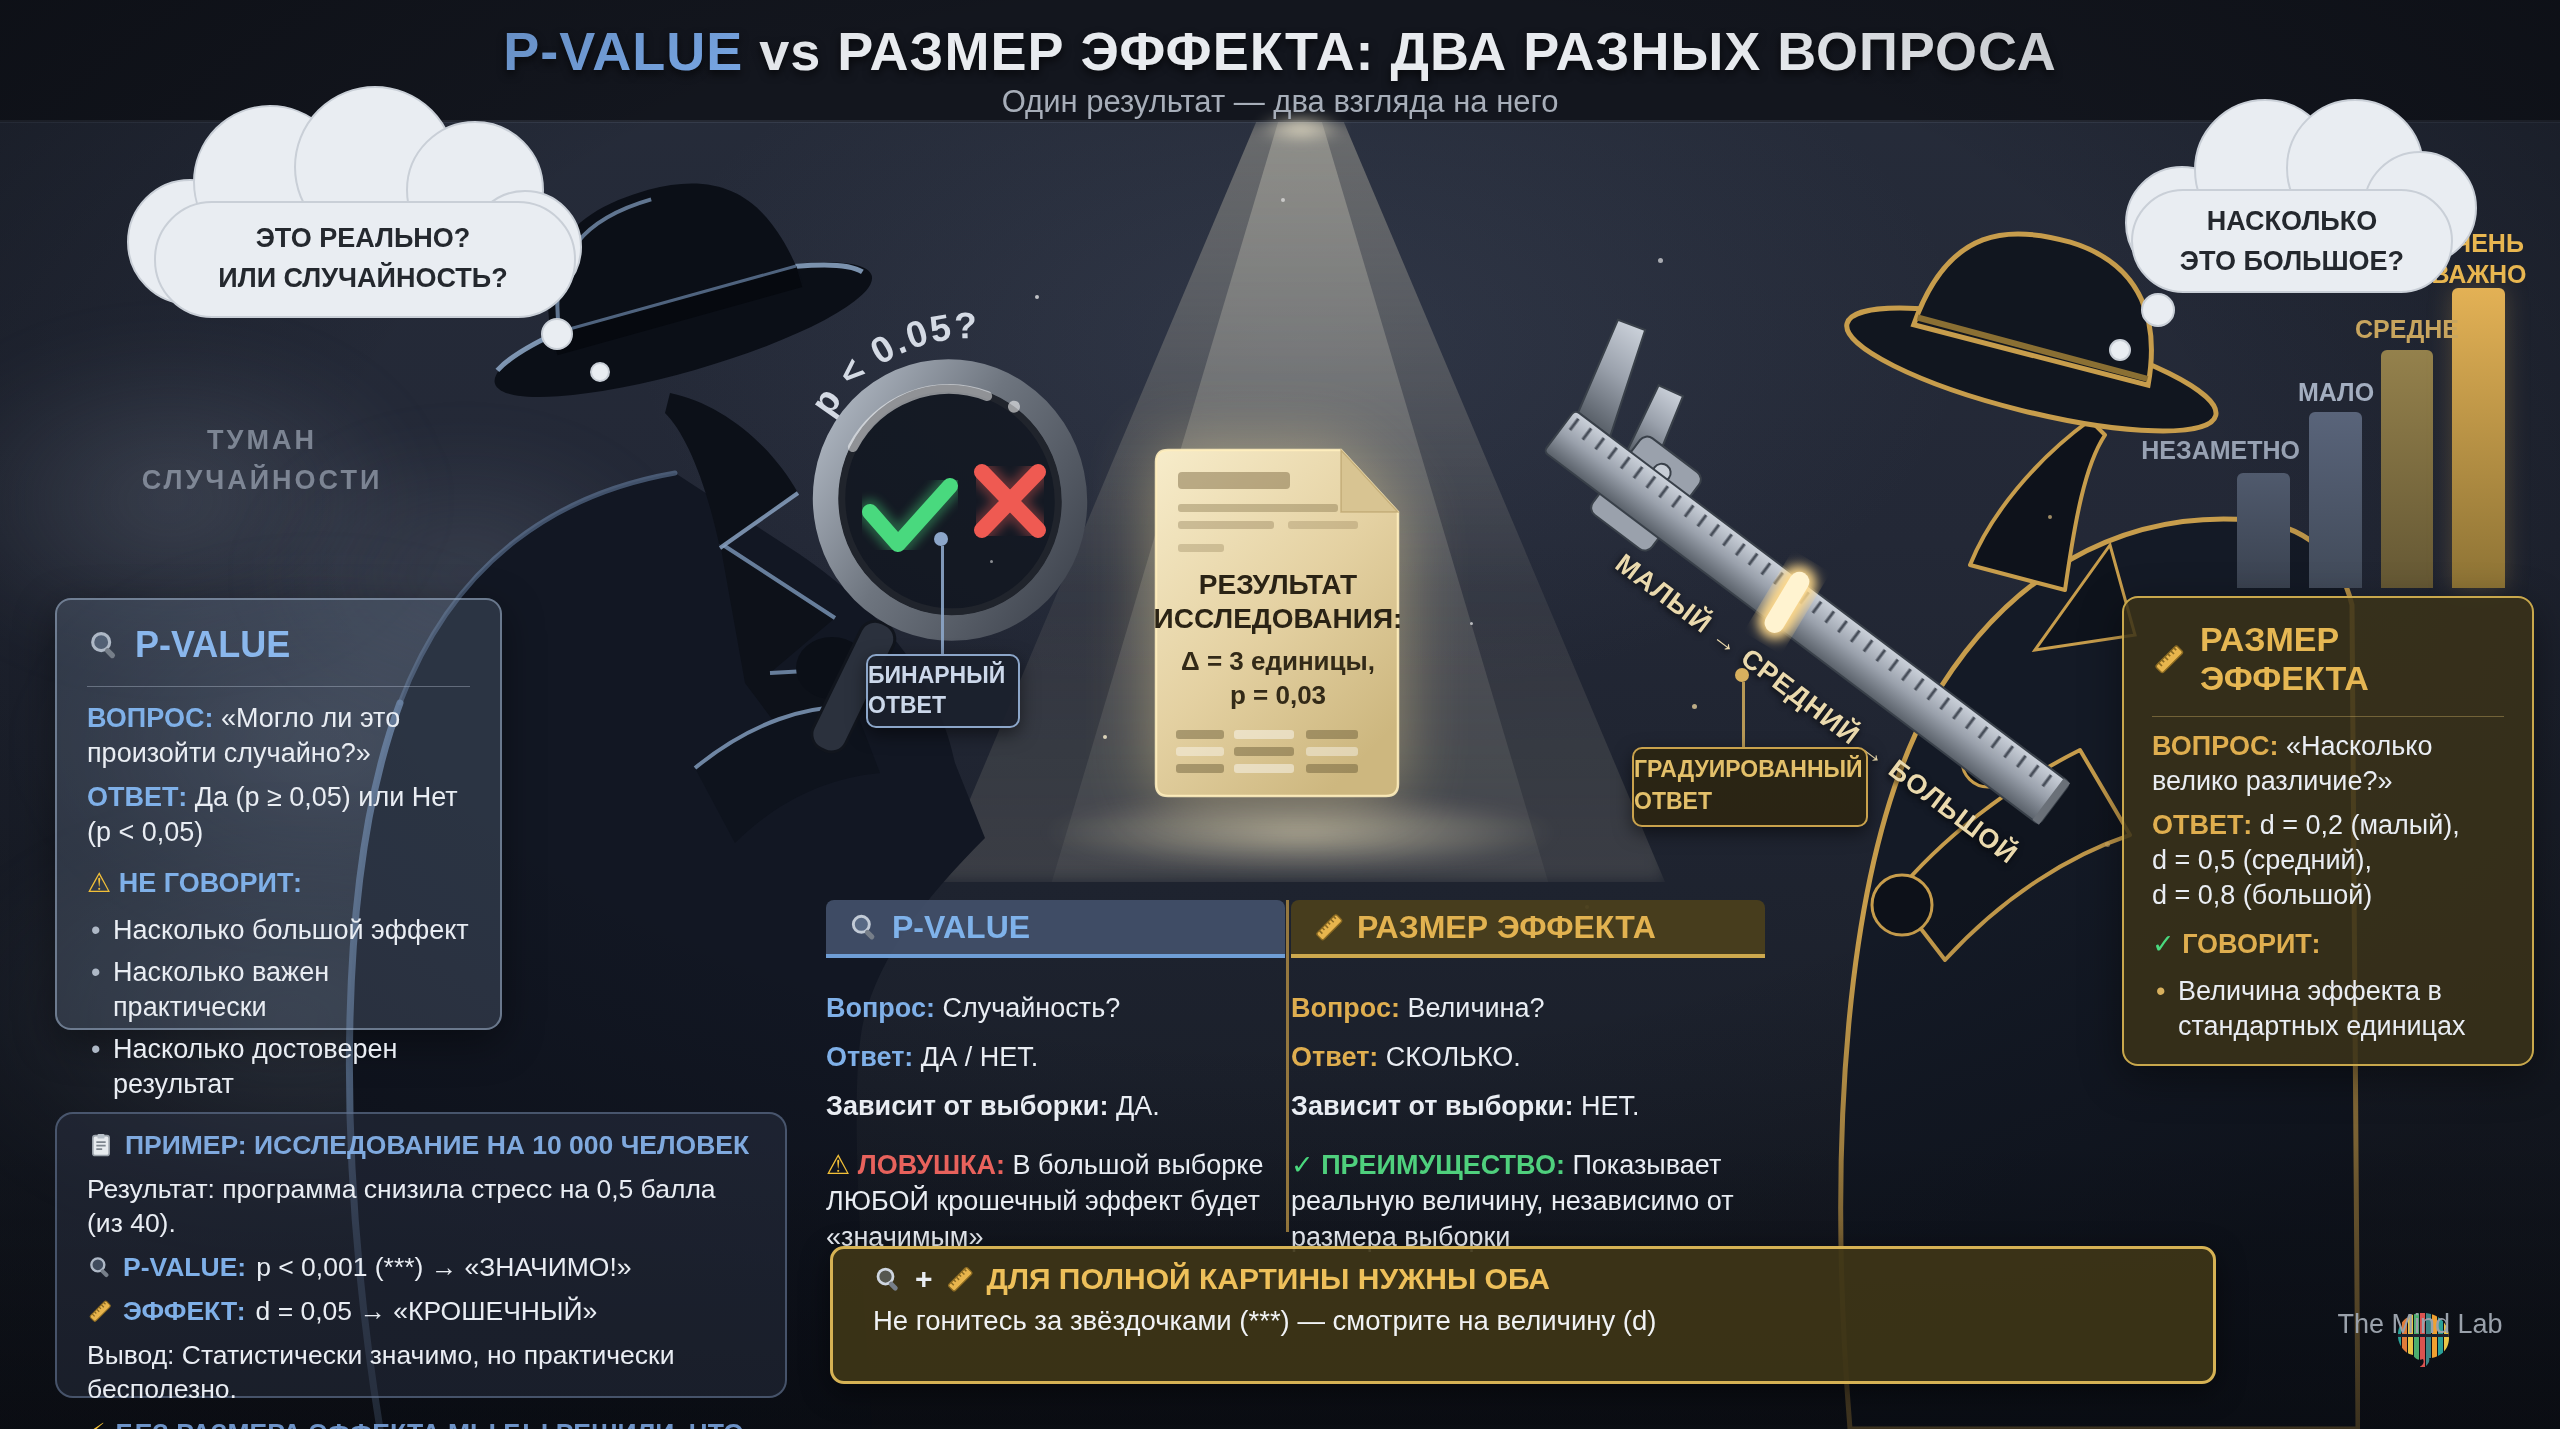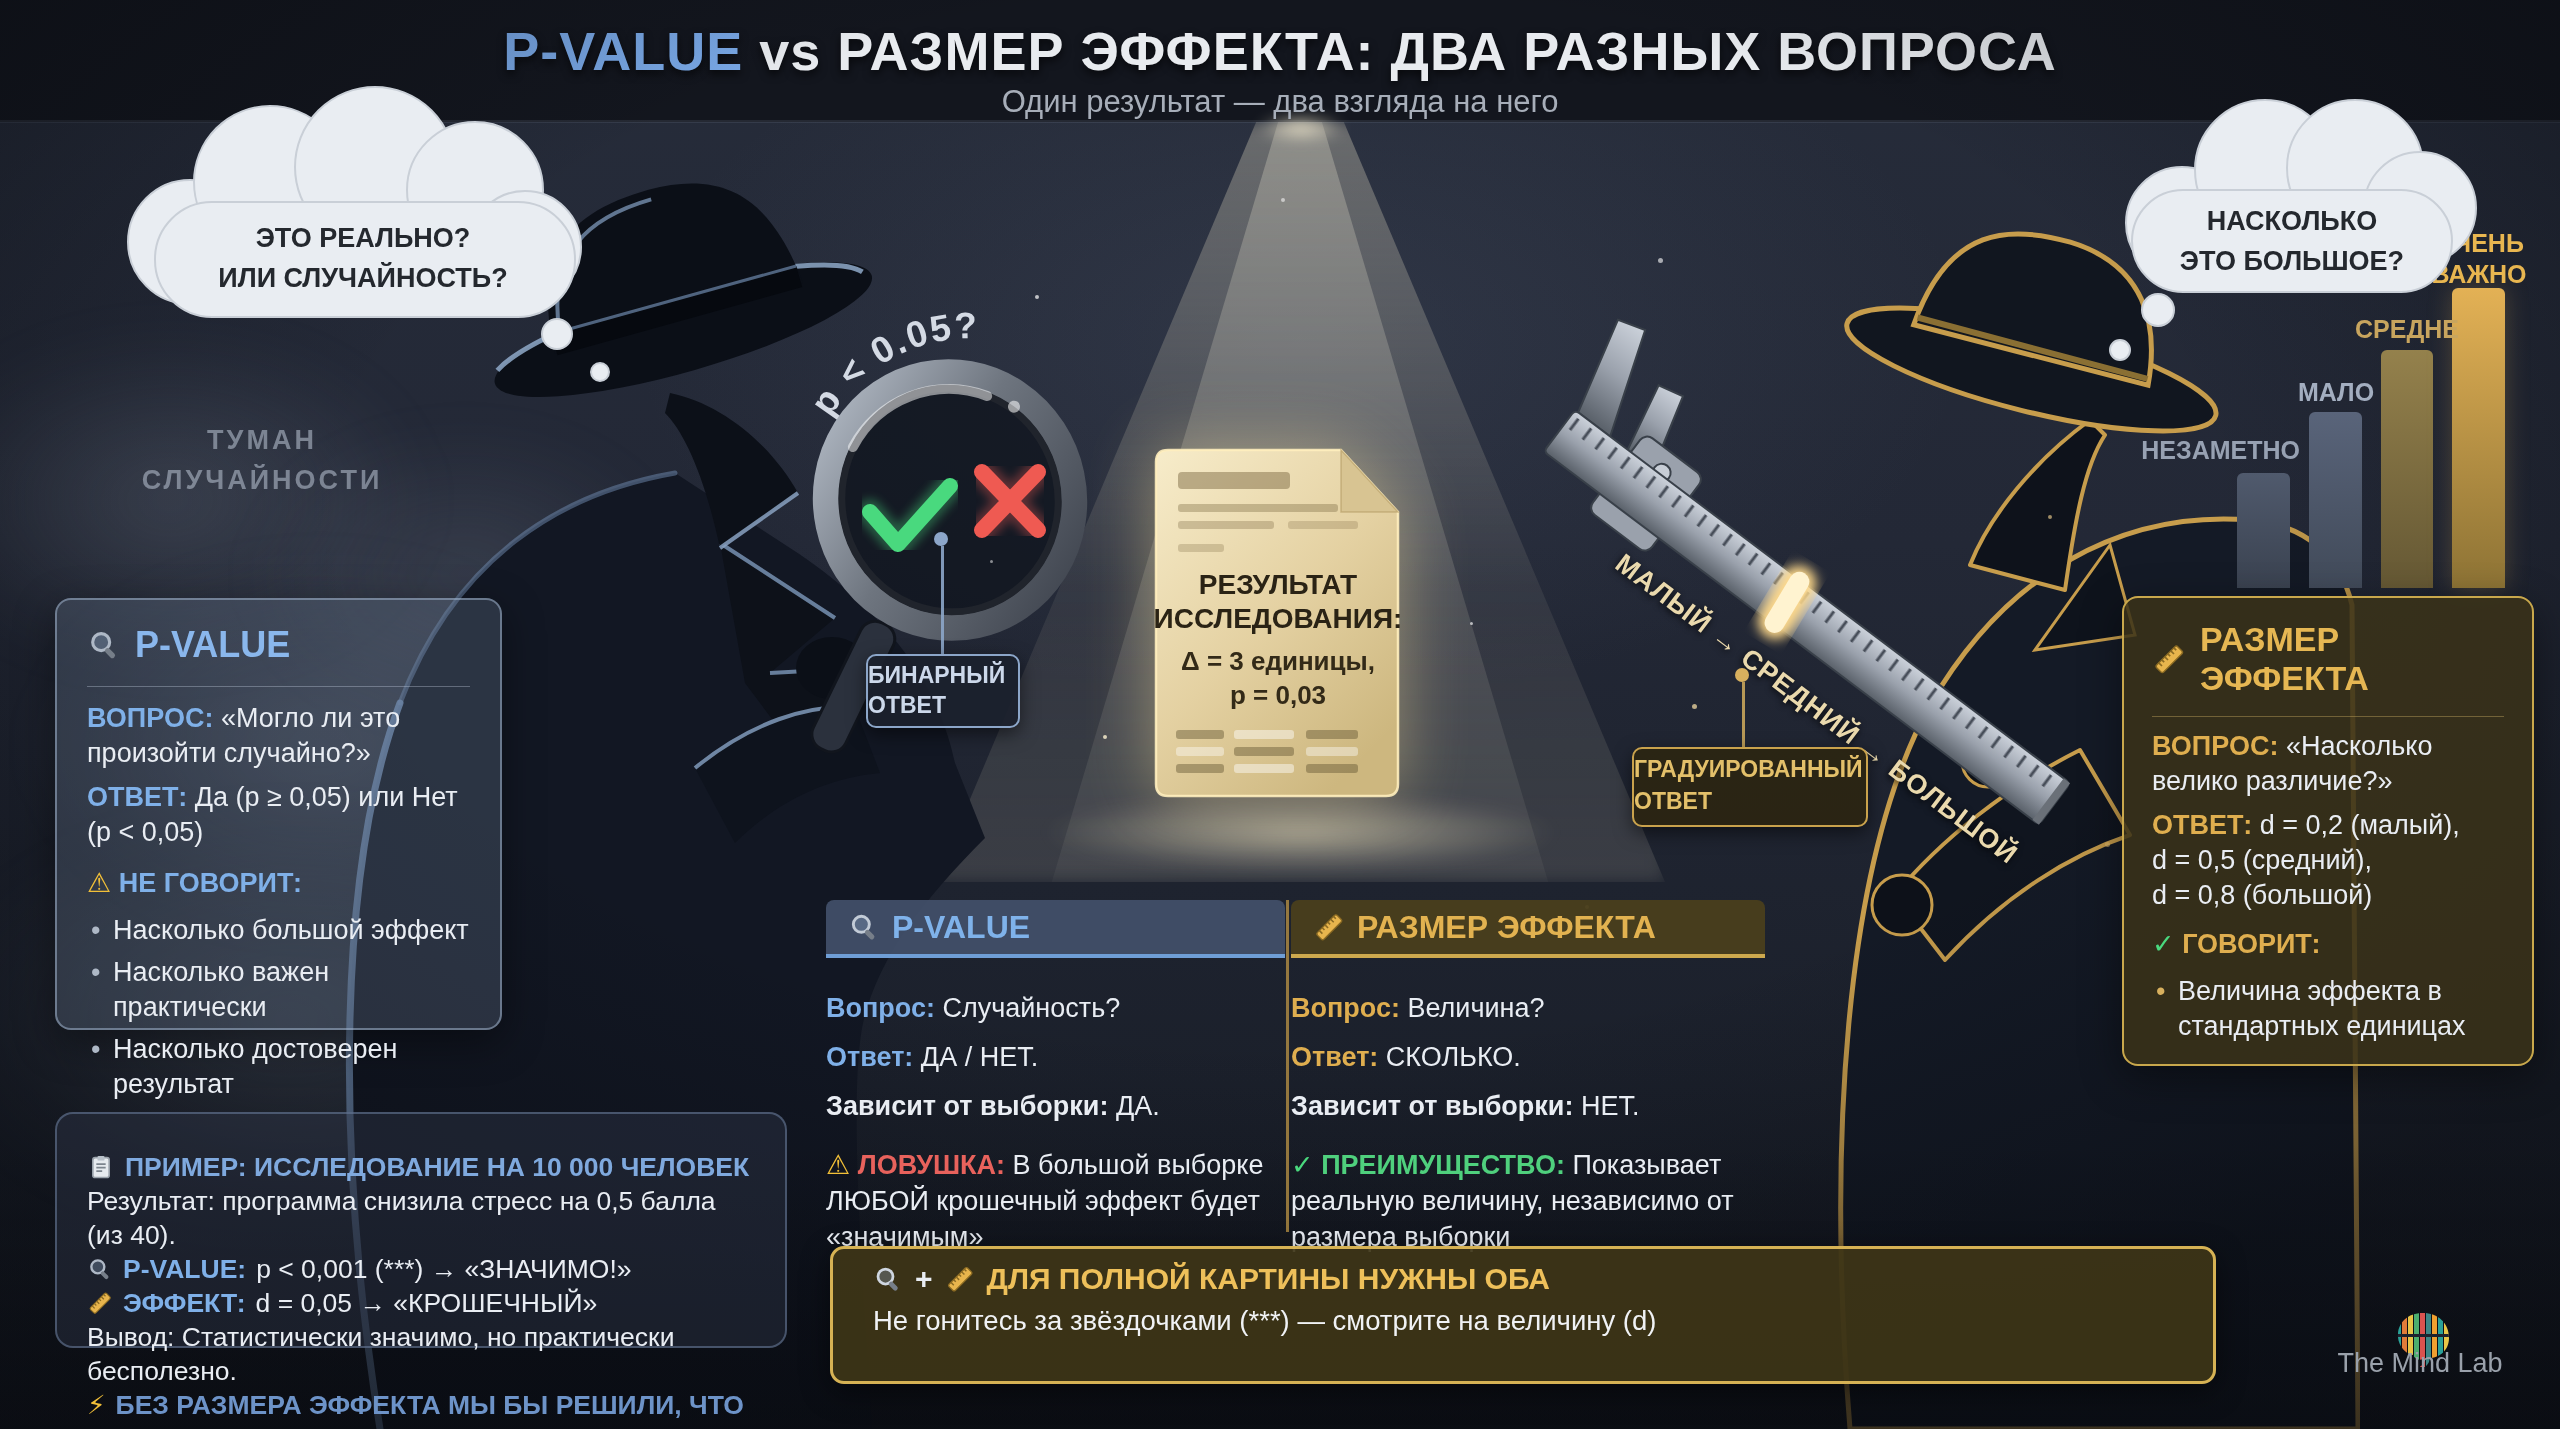--- a/index.html
+++ b/index.html
@@ -82,23 +82,23 @@
   .tbl-h-right{left:1291px;top:900px;width:474px;background:rgba(74,63,28,0.95);
     border-bottom:4px solid #cda94e;color:#e2b250;}
   .tbl-body{position:absolute;z-index:10;display:flex;flex-direction:column;gap:13px;
     font-size:27px;line-height:36px;}
   .tbl-b-left{left:826px;top:990px;width:459px;}
   .tbl-b-right{left:1291px;top:990px;width:474px;}
   .tbl-body p{margin:0;}
   .tbl-divider{left:1286px;top:900px;width:3px;height:332px;background:rgba(190,150,70,0.75);z-index:10;}
 
   
-  .example-box{left:55px;top:1112px;width:732px;height:236px;padding:36px 30px;box-sizing:border-box;
+  .example-box{left:55px;top:1112px;width:732px;height:286px;padding:14px 30px;box-sizing:border-box;
     background:rgba(47,56,75,0.42);border:2px solid rgba(108,128,158,0.55);border-radius:18px;
-    display:flex;flex-direction:column;font-size:26.5px;z-index:10;}
+    display:flex;flex-direction:column;gap:10px;font-size:26.5px;z-index:10;}
   .example-box .row{display:flex;align-items:baseline;gap:10px;line-height:34px;}
   .ex-title{color:#7fa9de;font-weight:800;}
   .ex-warning{color:#6d93c8;font-weight:800;}
 
   
   .bottom-box{left:830px;top:1246px;width:1386px;height:138px;padding:13px 40px;box-sizing:border-box;
     background:rgba(62,53,23,0.92);border:3px solid #d6b254;border-radius:14px;z-index:10;
     box-shadow:0 8px 30px rgba(0,0,0,0.45);}
   .bb-title{display:flex;align-items:center;gap:12px;font-size:30px;font-weight:800;color:#eec05a;margin-bottom:7px;}
   .bb-line{font-size:27.5px;line-height:36px;color:#f0f2f5;}
@@ -111,21 +111,21 @@
   .cal-text{left:1628px;top:548px;transform:rotate(37deg);transform-origin:left top;
     font-size:27px;font-weight:800;color:#ead9ad;letter-spacing:1px;z-index:8;
     text-shadow:0 2px 6px rgba(0,0,0,0.8);}
 
   .vignette{inset:0;pointer-events:none;z-index:6;background:
     radial-gradient(1700px 950px at 1280px 520px, transparent 55%, rgba(7,9,14,0.45) 95%),
     linear-gradient(180deg, transparent 80%, rgba(7,9,13,0.5) 100%);}
 
   .sp{position:absolute;border-radius:50%;z-index:5;}
 
-  .brand{left:2330px;top:1348px;width:180px;text-align:center;font-size:27px;color:#9aa1ab;z-index:10;}
+  .brand{left:2330px;top:1309px;width:180px;text-align:center;font-size:27px;color:#9aa1ab;z-index:10;}
 
   .mini-ic{flex:0 0 auto;}
   svg text{font-family:"Liberation Sans","DejaVu Sans",sans-serif;}
 </style>
 </head>
 <body>
 
 <div class="stage">
 
   <div class="abs spot-wrap">

